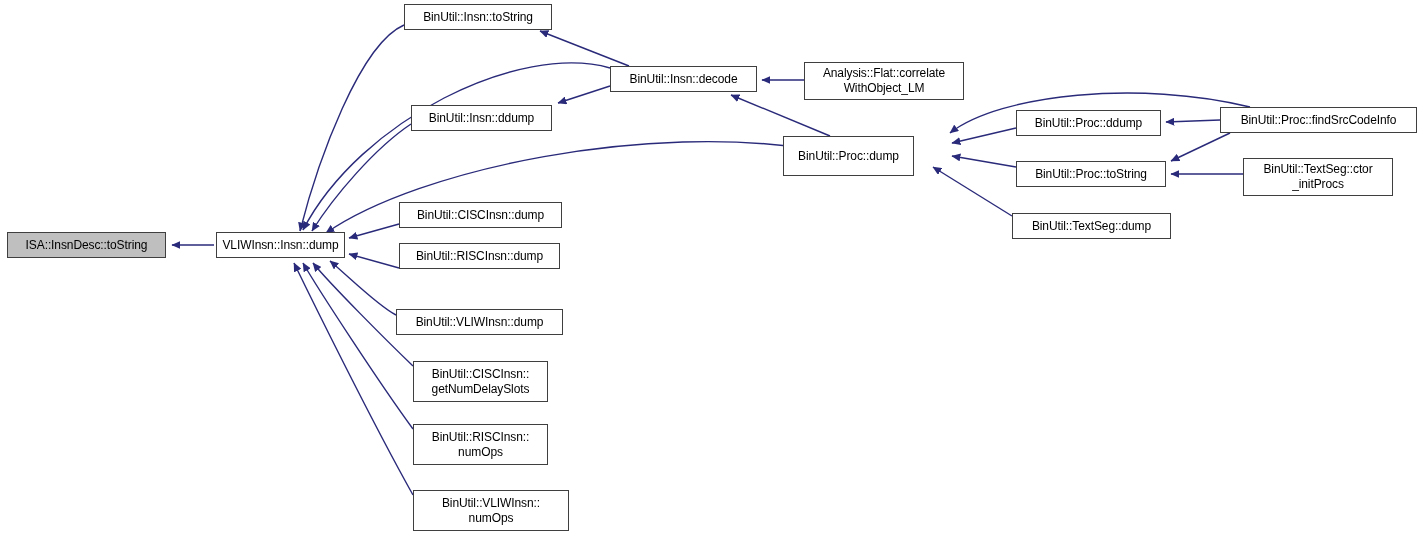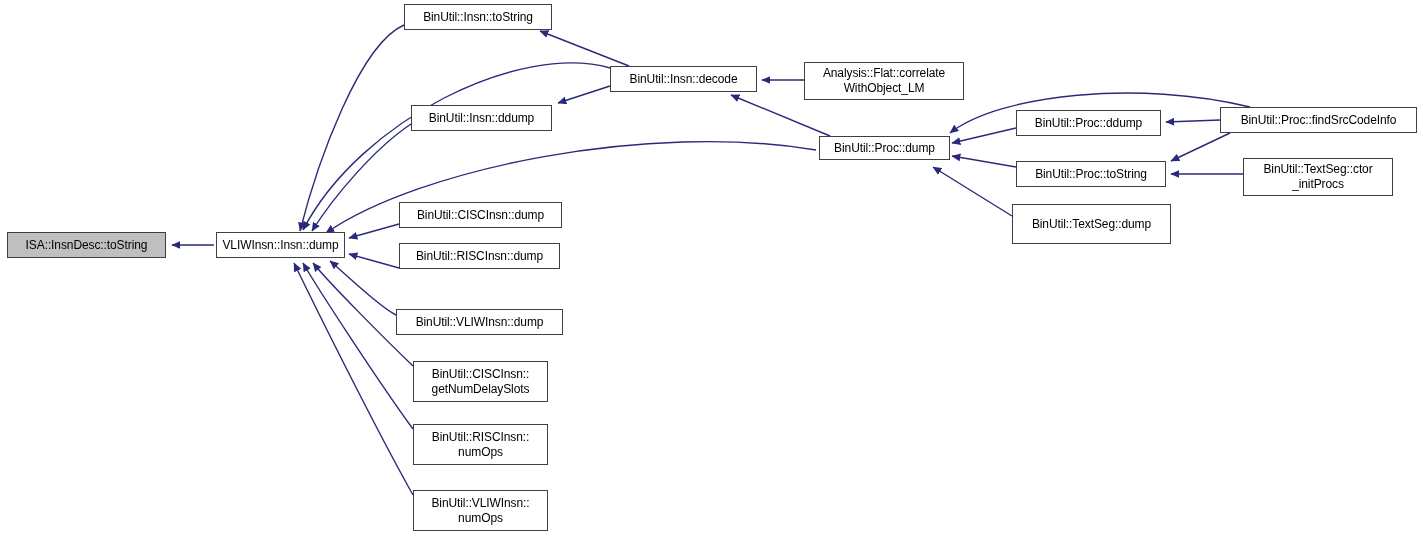--- a/index.html
+++ b/index.html
@@ -86,31 +86,31 @@
   </svg>
 
   <div id="node-layer">
       <div class="node highlight" style="left: 7px; top: 232px; width: 159px; height: 26px;"><span class="node-label">ISA::InsnDesc::toString</span></div>
       <div class="node" style="left: 216px; top: 232px; width: 129px; height: 26px;"><span class="node-label">VLIWInsn::Insn::dump</span></div>
       <div class="node" style="left: 404px; top: 4px; width: 148px; height: 26px;"><span class="node-label">BinUtil::Insn::toString</span></div>
       <div class="node" style="left: 411px; top: 105px; width: 141px; height: 26px;"><span class="node-label">BinUtil::Insn::ddump</span></div>
       <div class="node" style="left: 610px; top: 66px; width: 147px; height: 26px;"><span class="node-label">BinUtil::Insn::decode</span></div>
       <div class="node" style="left: 804px; top: 62px; width: 160px; height: 38px;"><span class="node-label">Analysis::Flat::correlate
 WithObject_LM</span></div>
-      <div class="node" style="left: 819px; top: 136px; width: 131px; height: 24px;"><span class="node-label">BinUtil::Proc::dump</span></div>
+      <div class="node" style="left: 783px; top: 136px; width: 131px; height: 40px;"><span class="node-label">BinUtil::Proc::dump</span></div>
       <div class="node" style="left: 1016px; top: 110px; width: 145px; height: 26px;"><span class="node-label">BinUtil::Proc::ddump</span></div>
       <div class="node" style="left: 1016px; top: 161px; width: 150px; height: 26px;"><span class="node-label">BinUtil::Proc::toString</span></div>
-      <div class="node" style="left: 1012px; top: 204px; width: 159px; height: 40px; text-align: center;"><span class="node-label">BinUtil::TextSeg::dump</span></div>
+      <div class="node" style="left: 1012px; top: 213px; width: 159px; height: 26px; text-align: center;"><span class="node-label">BinUtil::TextSeg::dump</span></div>
       <div class="node" style="left: 1220px; top: 107px; width: 197px; height: 26px;"><span class="node-label">BinUtil::Proc::findSrcCodeInfo</span></div>
       <div class="node" style="left: 1243px; top: 158px; width: 150px; height: 38px;"><span class="node-label">BinUtil::TextSeg::ctor
 _initProcs</span></div>
       <div class="node" style="left: 399px; top: 202px; width: 163px; height: 26px;"><span class="node-label">BinUtil::CISCInsn::dump</span></div>
       <div class="node" style="left: 399px; top: 243px; width: 161px; height: 26px;"><span class="node-label">BinUtil::RISCInsn::dump</span></div>
       <div class="node" style="left: 396px; top: 309px; width: 167px; height: 26px;"><span class="node-label">BinUtil::VLIWInsn::dump</span></div>
       <div class="node" style="left: 413px; top: 361px; width: 135px; height: 41px;"><span class="node-label">BinUtil::CISCInsn::
 getNumDelaySlots</span></div>
       <div class="node" style="left: 413px; top: 424px; width: 135px; height: 41px;"><span class="node-label">BinUtil::RISCInsn::
 numOps</span></div>
-      <div class="node" style="left: 413px; top: 490px; width: 135px; height: 41px;"><span class="node-label">BinUtil::VLIWInsn::
+      <div class="node" style="left: 413px; top: 490px; width: 156px; height: 41px;"><span class="node-label">BinUtil::VLIWInsn::
 numOps</span></div>
     </div>
 
 </div>
 
 </body></html>

